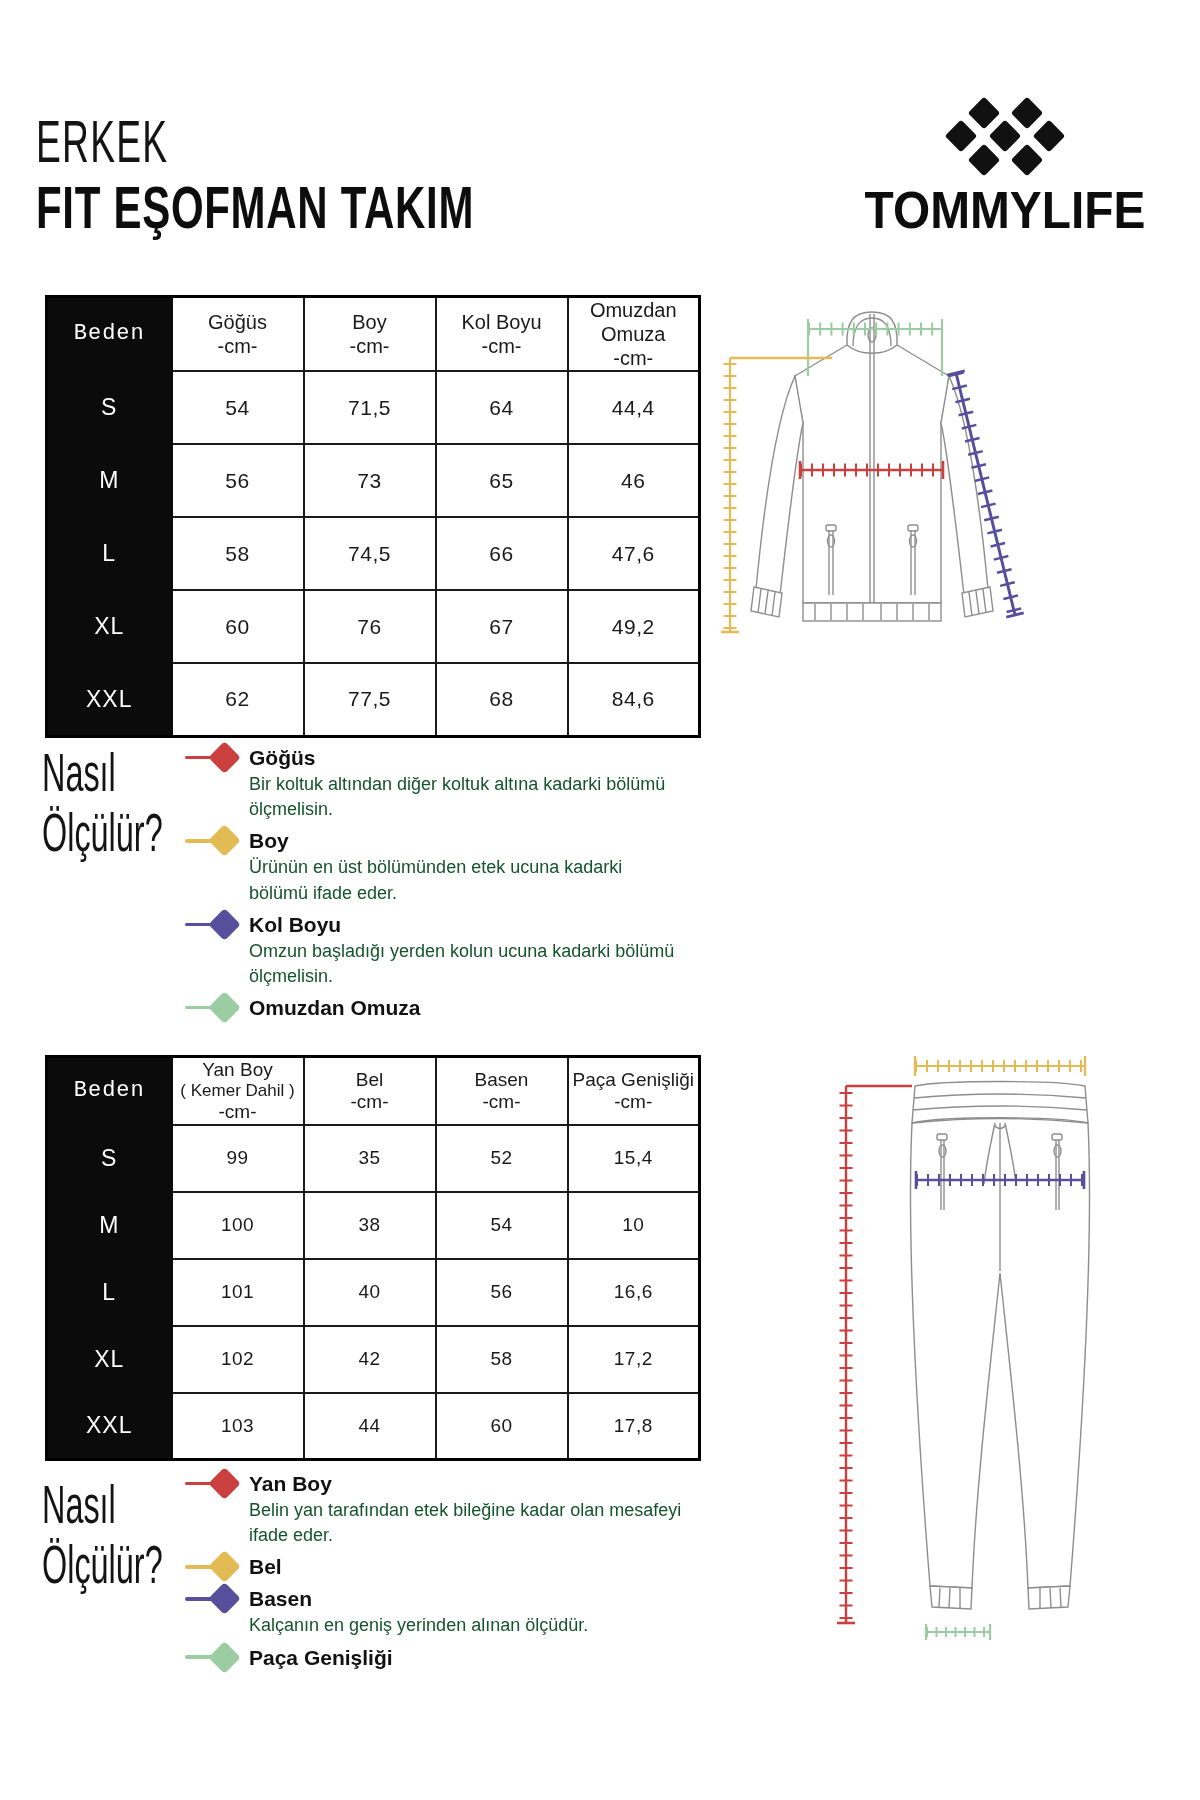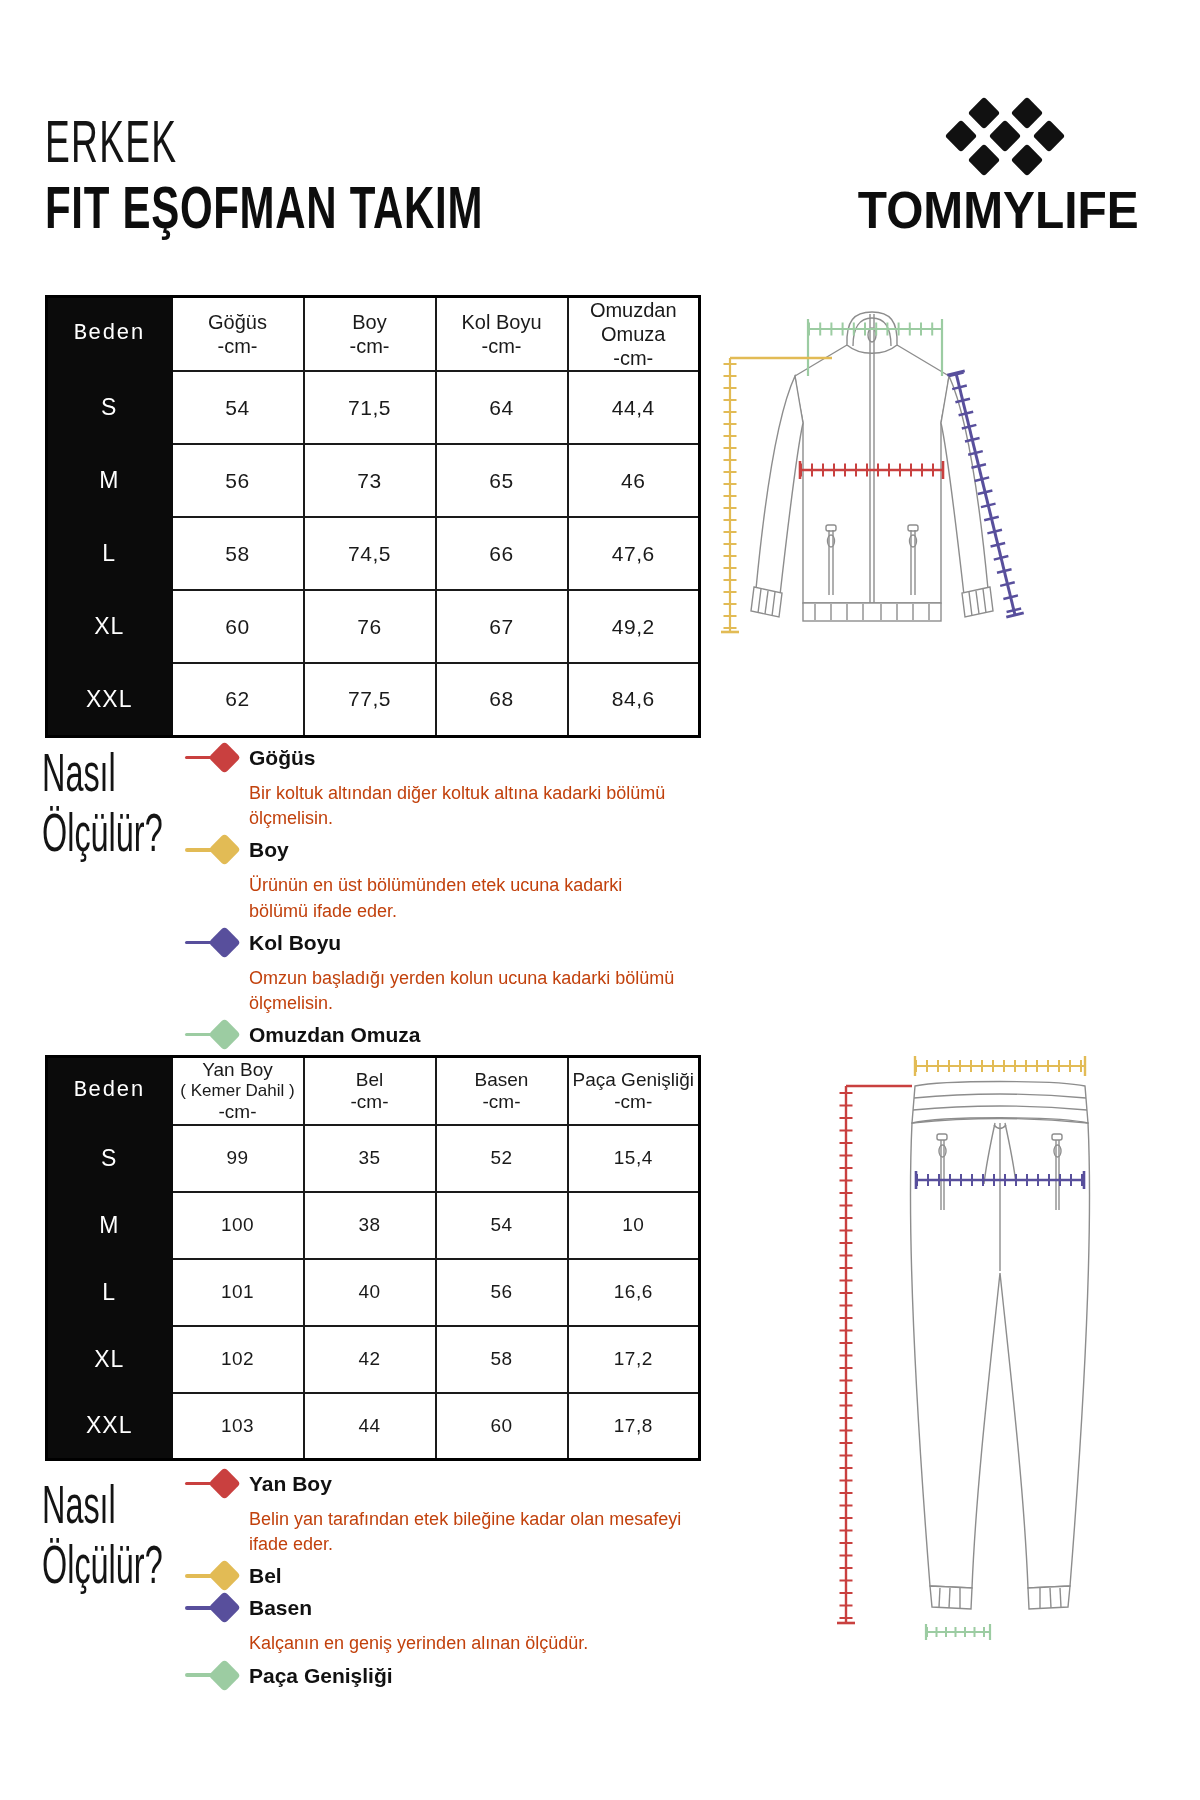--- a/index.html
+++ b/index.html
@@ -3,26 +3,26 @@
 <meta charset="utf-8">
 <style>
   :root{
     --red:#C9403F; --yellow:#E2BB55; --purple:#584F9C; --green:#9CCCA2; --table_black:#0B0B0B;
   }
   *{margin:0;padding:0;box-sizing:border-box;}
   body{background:#e8e8e8;font-family:"Liberation Sans",sans-serif;}
   .page{position:relative;width:1200px;height:1800px;background:#ffffff;margin:0 auto;overflow:hidden;}
 
   
-  .title-block{position:absolute;left:45px;top:112px;}
+  .title-block{position:absolute;left:36px;top:112px;}
   .title1{font-size:60px;font-weight:400;color:#141414;letter-spacing:2px;
           transform:scaleX(0.62);transform-origin:left top;line-height:1.0;}
   .title2{font-size:60px;font-weight:800;color:#0d0d0d;letter-spacing:1px;margin-top:6px;
           transform:scaleX(0.70);transform-origin:left top;line-height:1.0;}
-  .logo-block{position:absolute;left:845px;top:92px;width:320px;}
+  .logo-block{position:absolute;left:845px;top:92px;width:320px;text-align:center;}
   .logo-diamonds{display:block;margin:0 auto;}
   .brand-name{font-size:52px;font-weight:800;color:#0d0d0d;letter-spacing:0px;margin-top:6px;
               transform:scaleX(0.92);transform-origin:center top;line-height:1.0;}
 
   
   table.size-table{position:absolute;border-collapse:collapse;border:3px solid #000;background:#fff;
                    table-layout:fixed;}
   table.size-table col.col-size{width:125px;}
   table.size-table col.col-val{width:132px;}
   table.size-table th,table.size-table td{border:2px solid #1a1a1a;text-align:center;vertical-align:middle;
@@ -49,21 +49,21 @@
   .legend{position:absolute;left:185px;width:500px;}
   .legend.l1{top:744px;}
   .legend.l2{top:1470px;}
   .legend-item{display:flex;margin-bottom:5px;}
   .legend-marker{display:flex;align-items:center;width:58px;flex:none;height:27px;}
   .legend-line{height:3.5px;background:var(--c);flex:1;border-radius:2px;margin-right:-7px;}
   .legend-diamond{width:23px;height:23px;flex:none;transform:rotate(45deg);border-radius:4px;
                   background:var(--c);margin-right:7px;}
   .legend-text{width:455px;margin-left:6px;}
   .legend-title{font-size:21px;font-weight:700;color:#111;line-height:27px;}
-  .legend-desc{font-size:18px;font-weight:400;color:#c2410c;line-height:1.4;margin-top:10px;}
+  .legend-desc{font-size:18px;font-weight:400;color:#14532d;line-height:1.4;margin-top:1px;}
   .c-red{--c:var(--red);} .c-yellow{--c:var(--yellow);} .c-purple{--c:var(--purple);} .c-green{--c:var(--green);}
 
   
   .jacket-illu{position:absolute;left:700px;top:283px;}
   .pants-illu{position:absolute;left:808px;top:1028px;}
   .garment path,.garment line,.garment rect,.garment ellipse{stroke:#8d8d8d;stroke-width:1.4;fill:none;}
   .garment .gf{fill:#ffffff;}
   .s-red{stroke:var(--red);} .s-yellow{stroke:var(--yellow);} .s-purple{stroke:var(--purple);} .s-green{stroke:var(--green);}
   .logo-diamonds rect{fill:#111;}
 </style>

